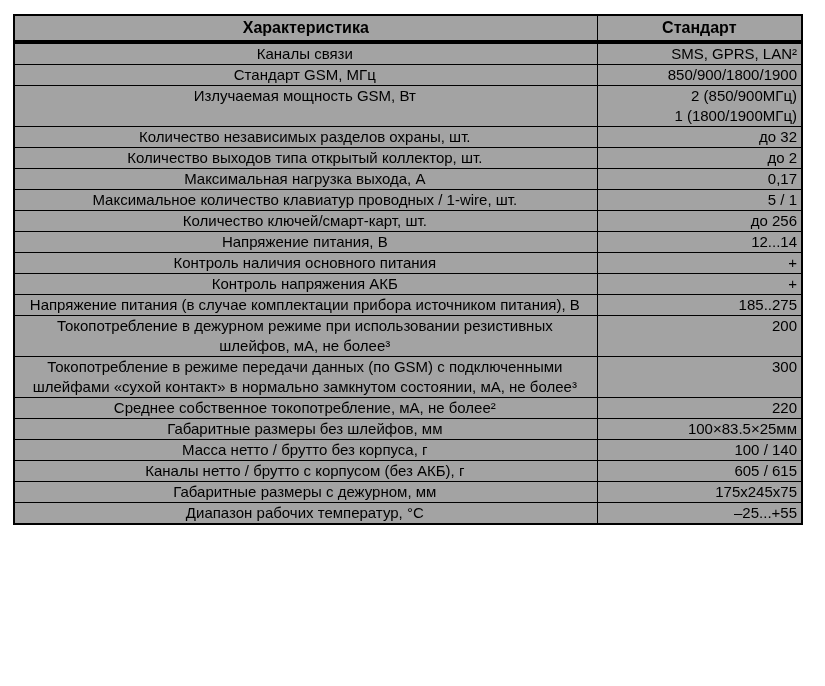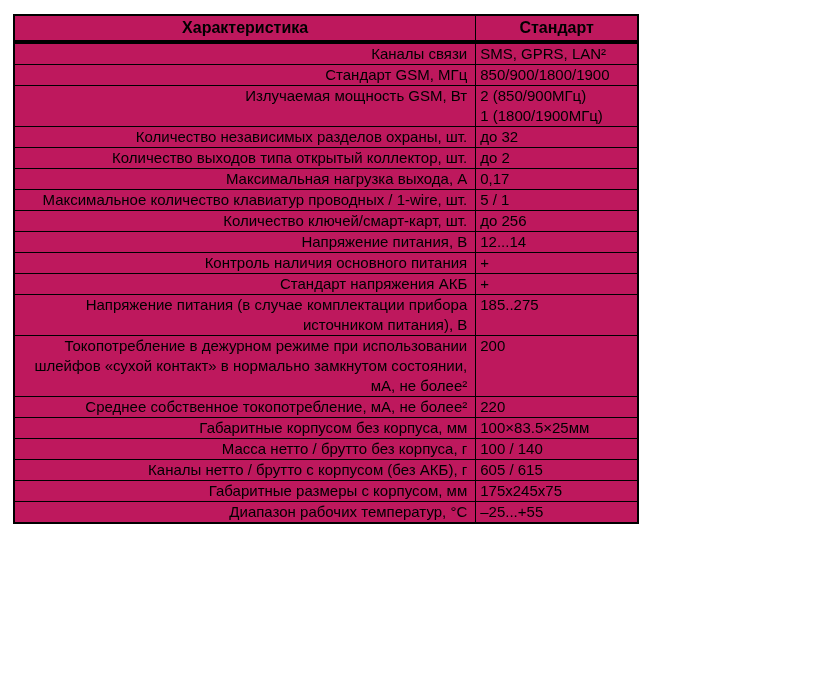--- a/index.html
+++ b/index.html
@@ -9,24 +9,24 @@
     width: 825px;
     height: 686px;
     overflow: hidden;
     font-family: "Liberation Sans", "DejaVu Sans", sans-serif;
     color: #000000;
   }
   .spec-table {
     position: absolute;
     left: 13px;
     top: 14px;
-    width: 626px;
+    width: 790px;
     border-collapse: collapse;
     table-layout: fixed;
-    background: #be185d;
+    background: #a3a3a3;
   }
   .spec-table, .spec-table th, .spec-table td {
     border: 1px solid #000000;
   }
   .spec-table {
     border: 2px solid #000000;
   }
   .spec-table thead th {
     border-bottom: 4px solid #000000;
     font-size: 16px;
@@ -35,26 +35,26 @@
     padding: 2px 4px;
     line-height: 20px;
   }
   .spec-table td {
     font-size: 15px;
     line-height: 20px;
     vertical-align: top;
     padding: 0 4px;
   }
   .spec-table td.c {
-    text-align: right;
+    text-align: center;
     padding-left: 6px;
     padding-right: 8px;
   }
   .spec-table td.v {
-    text-align: left;
+    text-align: right;
     white-space: pre-line;
   }
   col.col-c { width: 74%; }
   col.col-v { width: 26%; }
 </style>
 </head>
 <body>
 
 <table class="spec-table">
   <colgroup>
@@ -116,58 +116,62 @@
     <td class="c">Напряжение питания, В</td>
     <td class="v">12...14</td>
   </tr>
 
   <tr>
     <td class="c">Контроль наличия основного питания</td>
     <td class="v">+</td>
   </tr>
 
   <tr>
-    <td class="c">Стандарт напряжения АКБ</td>
+    <td class="c">Контроль напряжения АКБ</td>
     <td class="v">+</td>
   </tr>
 
   <tr>
     <td class="c">Напряжение питания (в случае комплектации прибора источником питания), В</td>
     <td class="v">185..275</td>
   </tr>
 
-
+  <tr>
+    <td class="c">Токопотребление в дежурном режиме при использовании резистивных шлейфов, мА, не более³</td>
+    <td class="v">200</td>
+  </tr>
 
   <tr>
-    <td class="c">Токопотребление в дежурном режиме при использовании шлейфов «сухой контакт» в нормально замкнутом состоянии, мА, не более²</td>
-    <td class="v">200</td>
+    <td class="c">Токопотребление в режиме передачи данных (по GSM) с подключенными шлейфами «сухой контакт» в нормально замкнутом состоянии, мА, не более³</td>
+    <td class="v">300</td>
   </tr>
+
 
   <tr>
     <td class="c">Среднее собственное токопотребление, мА, не более²</td>
     <td class="v">220</td>
   </tr>
 
   <tr>
-    <td class="c">Габаритные корпусом без корпуса, мм</td>
+    <td class="c">Габаритные размеры без шлейфов, мм</td>
     <td class="v">100×83.5×25мм</td>
   </tr>
 
   <tr>
     <td class="c">Масса нетто / брутто без корпуса, г</td>
     <td class="v">100 / 140</td>
   </tr>
 
   <tr>
     <td class="c">Каналы нетто / брутто с корпусом (без АКБ), г</td>
     <td class="v">605 / 615</td>
   </tr>
 
   <tr>
-    <td class="c">Габаритные размеры с корпусом, мм</td>
+    <td class="c">Габаритные размеры с дежурном, мм</td>
     <td class="v">175x245x75</td>
   </tr>
 
   <tr>
     <td class="c">Диапазон рабочих температур, °С</td>
     <td class="v">–25...+55</td>
   </tr>
 </tbody>
 </table>
 

